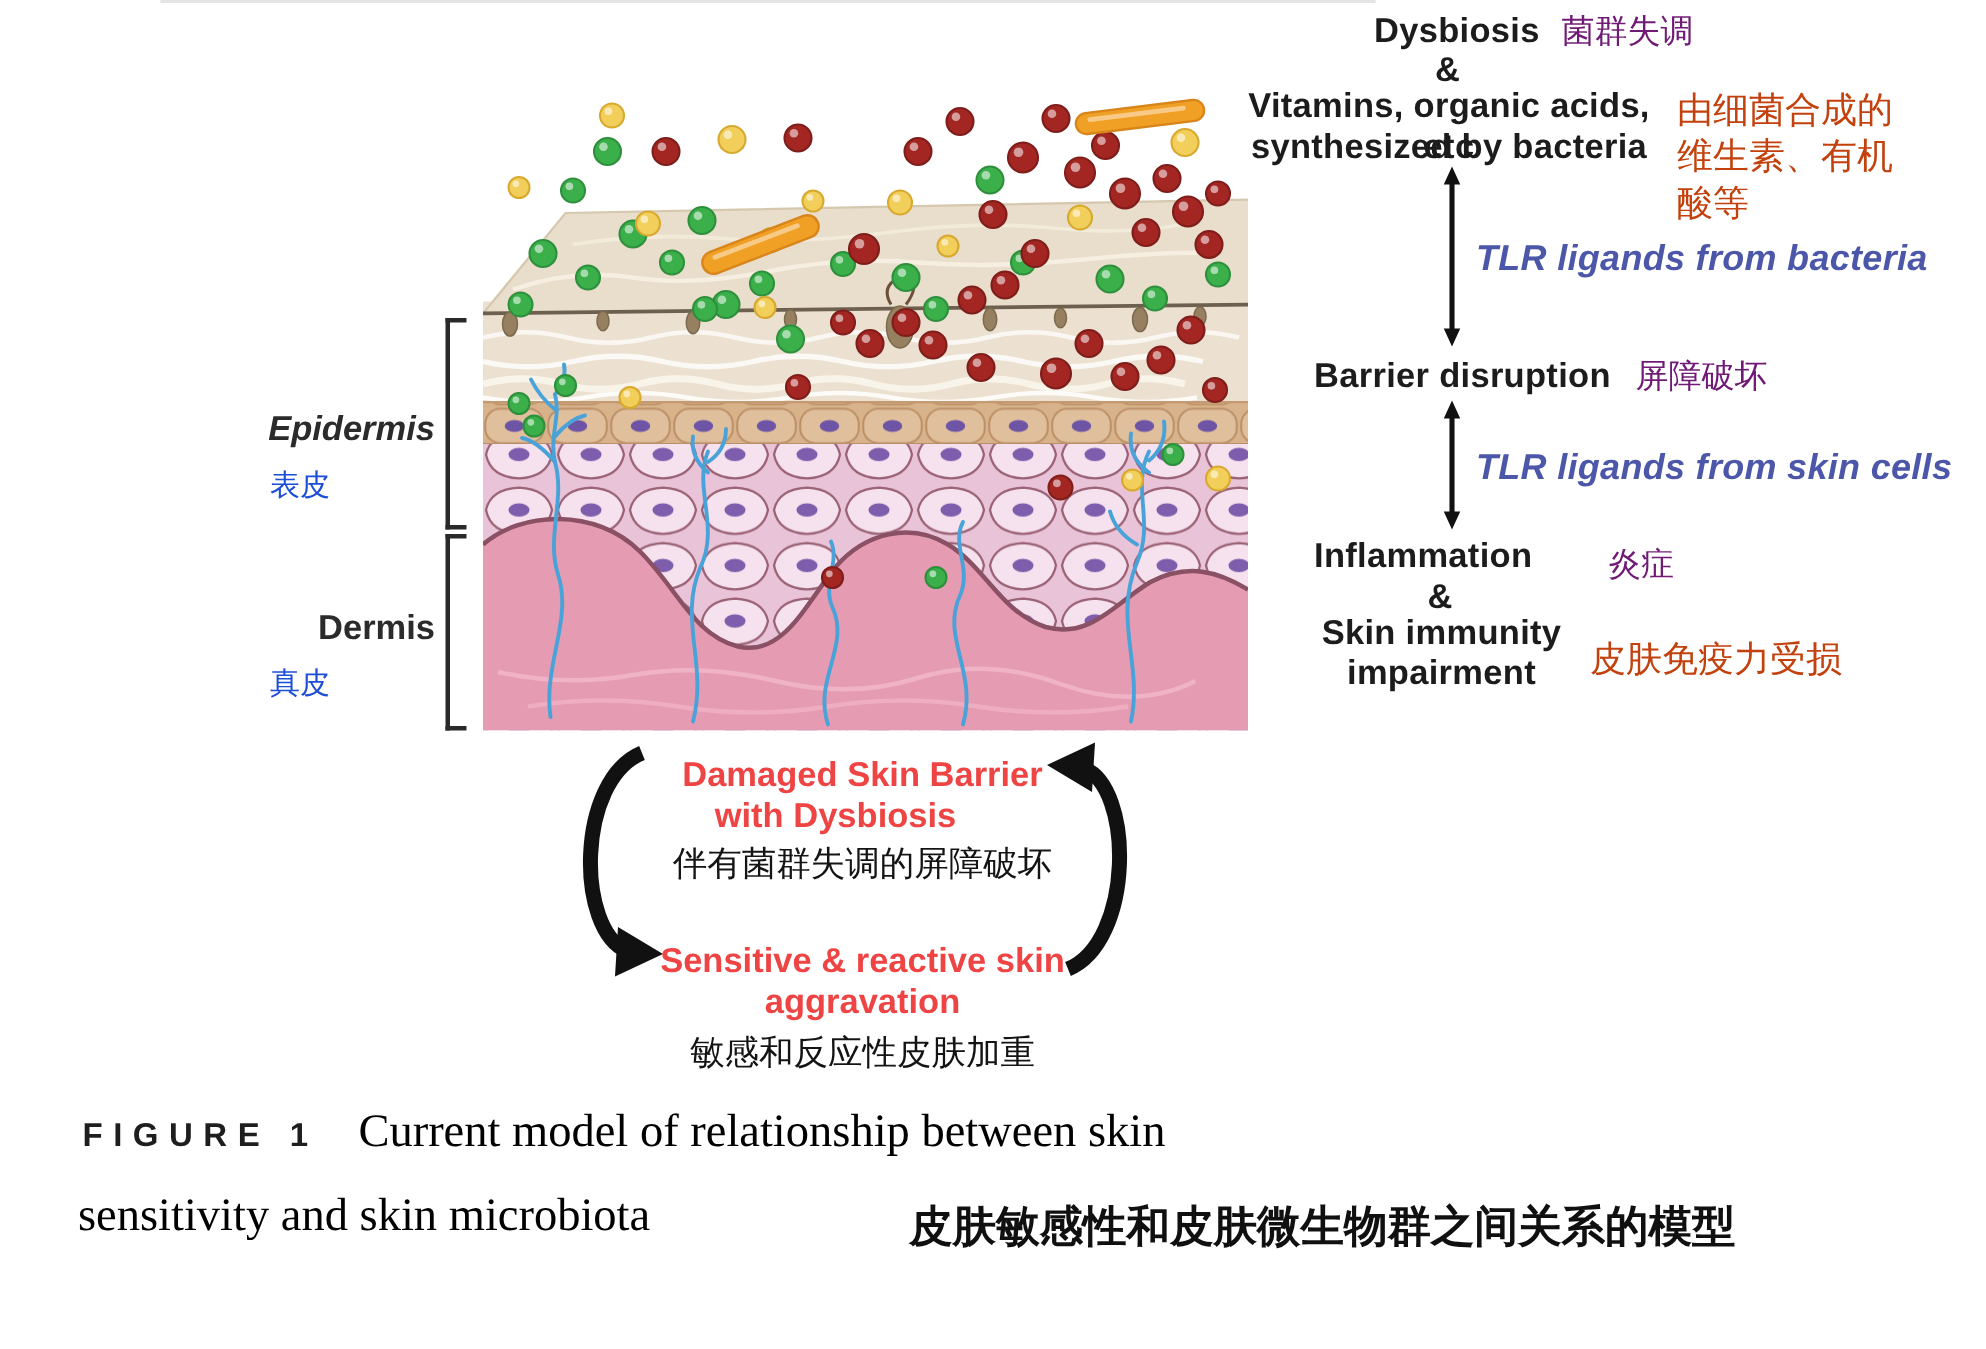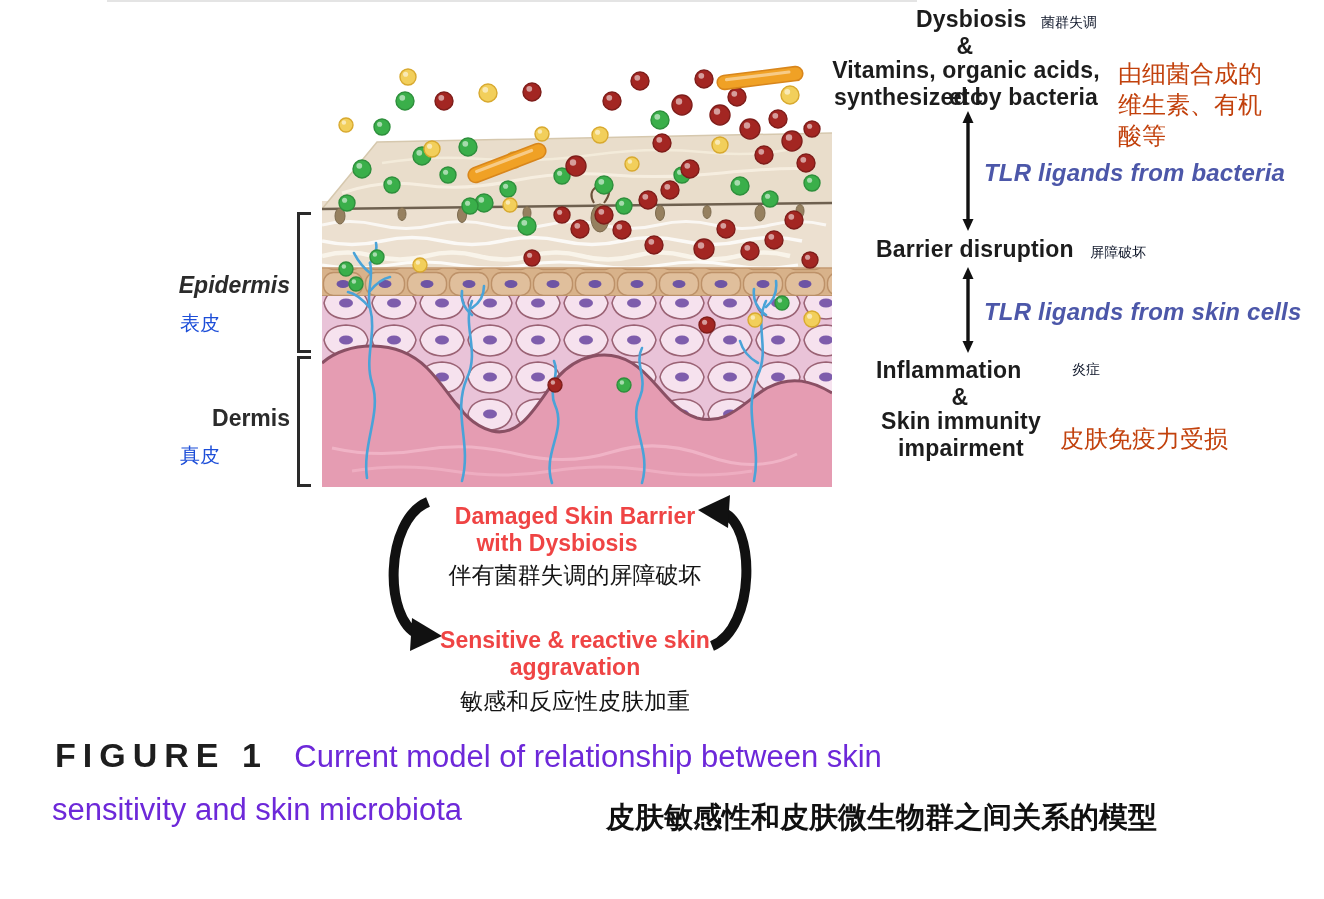--- a/index.html
+++ b/index.html
@@ -3,32 +3,32 @@
 <meta charset="utf-8">
 <style>
   * { margin:0; padding:0; box-sizing:border-box; }
   html,body { background:#fff; }
   body {
     font-family:"Liberation Sans", sans-serif;
     width:1324px; height:899px; position:relative; overflow:hidden; color:#1c1c1c;
   }
   .abs { position:absolute; }
   .en-bold { font-weight:700; font-size:23px; color:#1c1c1c; letter-spacing:.2px; }
-  .zh { font-size:14px; color:#0f172a; }
+  .zh { font-size:22px; color:#701a75; }
   .zh-lg { font-size:24px; color:#c2410c; }
   .center { text-align:center; }
   .tlr { font-style:italic; font-weight:700; font-size:24px; color:#4c57a9; letter-spacing:.2px; }
   .bracket { border-left:3px solid #2a2a2a; border-top:3px solid #2a2a2a; border-bottom:3px solid #2a2a2a; width:14px; }
   .label-en { font-weight:700; font-size:23px; color:#2b2b2b; }
   .label-zh { font-size:20px; color:#1d4ed8; }
   .cycle-en { font-weight:700; font-size:23px; color:#ef4444; }
   .cycle-zh { font-size:23px; color:#141414; }
   .caption-line { white-space:nowrap; }
-  .caption-tag { font-weight:800; font-size:34px; letter-spacing:7px; color:#1e1e1e; }
-  .caption-text { font-weight:400; font-size:31px; color:#6d28d9; }
+  .caption-tag { font-weight:800; font-size:22px; letter-spacing:7px; color:#1e1e1e; }
+  .caption-text { font-weight:400; font-size:31px; color:#000000;font-family:Liberation Serif, serif; }
   .caption-zh { font-weight:700; font-size:29px; color:#101010; }
   .topline { background:#e4e4e4; height:2px; }
 </style>
 </head>
 <body>
 
 <div class="abs topline" style="left:107px;top:0;width:810px;"></div>
 
 <svg id="skin-svg" class="abs" style="left:322px;top:63px;" width="510" height="424" viewBox="0 0 510 424">
   <defs>

